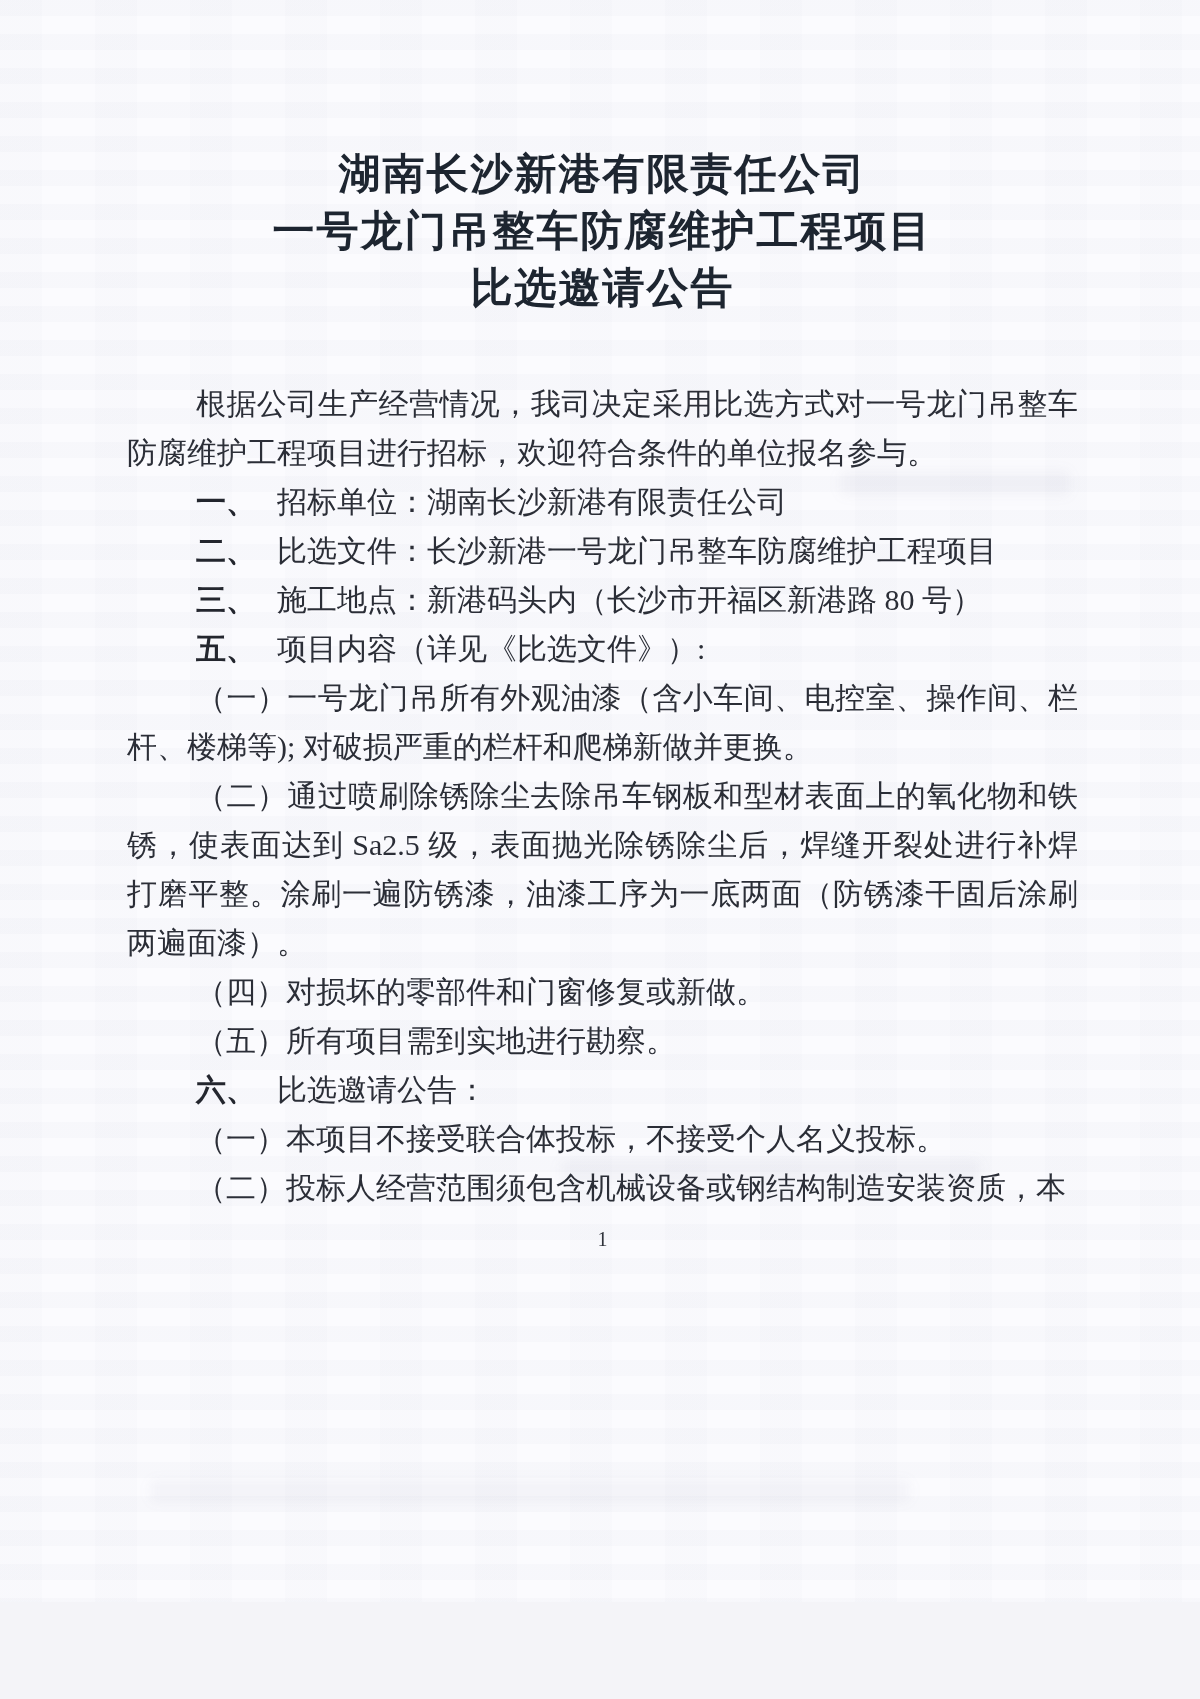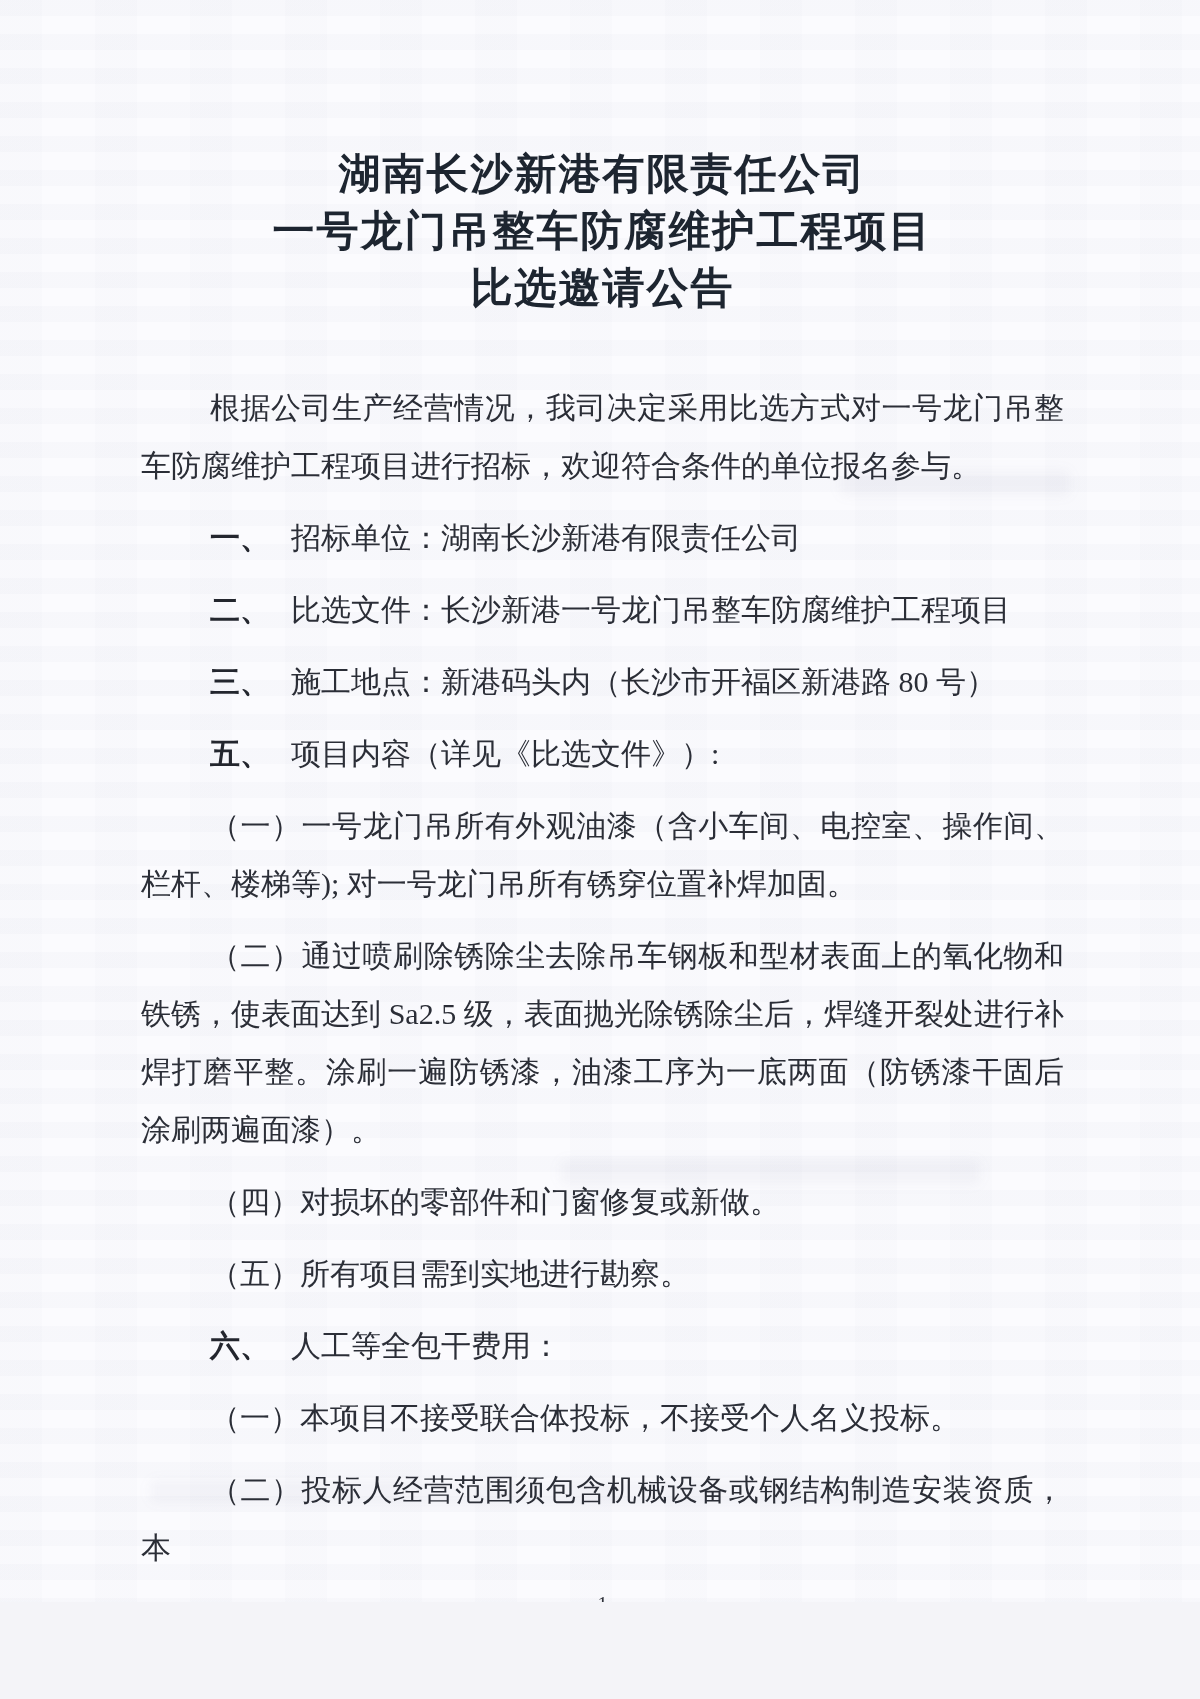--- a/index.html
+++ b/index.html
@@ -53,23 +53,23 @@
     line-height: 57px;
     font-weight: 700;
     letter-spacing: 2px;
     color: #1d2530;
   }
   .tline { display: block; }
   .body-block {
     margin-top: 62px;
   }
   .para {
-    margin: 14px;
+    margin: 0;
     font-size: 30px;
-    line-height: 58px;
+    line-height: 49px;
     text-align: justify;
     text-indent: 2.3em;
     color: #2b2e37;
   }
   .marker {
     font-weight: 700;
     margin-right: 0.7em;
     color: #23262e;
   }
   .pageno {
@@ -102,30 +102,30 @@
 
       <p class="para"><span class="marker">一、</span><span>招标单位：湖南长沙新港有限责任公司</span></p>
 
       <p class="para"><span class="marker">二、</span><span>比选文件：长沙新港一号龙门吊整车防腐维护工程项目</span></p>
 
       <p class="para"><span class="marker">三、</span><span>施工地点：新港码头内（长沙市开福区新港路 80 号）</span></p>
 
 
       <p class="para"><span class="marker">五、</span><span>项目内容（详见《比选文件》）:</span></p>
 
-      <p class="para"><span>（一）一号龙门吊所有外观油漆（含小车间、电控室、操作间、栏杆、楼梯等); 对一号龙门吊所有锈穿位置补焊加固。</span></p>
+      <p class="para"><span>（一）一号龙门吊所有外观油漆（含小车间、电控室、操作间、栏杆、楼梯等); 对破损严重的栏杆和爬梯新做并更换。</span></p>
 
       <p class="para"><span>（二）通过喷刷除锈除尘去除吊车钢板和型材表面上的氧化物和铁锈，使表面达到 Sa2.5 级，表面抛光除锈除尘后，焊缝开裂处进行补焊打磨平整。涂刷一遍防锈漆，油漆工序为一底两面（防锈漆干固后涂刷两遍面漆）。</span></p>
 
 
       <p class="para"><span>（四）对损坏的零部件和门窗修复或新做。</span></p>
 
       <p class="para"><span>（五）所有项目需到实地进行勘察。</span></p>
 
-      <p class="para"><span class="marker">六、</span><span>人工等全包干费用：</span></p>
+      <p class="para"><span class="marker">六、</span><span>比选邀请公告：</span></p>
 
       <p class="para"><span>（一）本项目不接受联合体投标，不接受个人名义投标。</span></p>
 
       <p class="para"><span>（二）投标人经营范围须包含机械设备或钢结构制造安装资质，本</span></p>
 
       <div class="pageno">1</div>
     </div>
   </div>
 </div>
 

